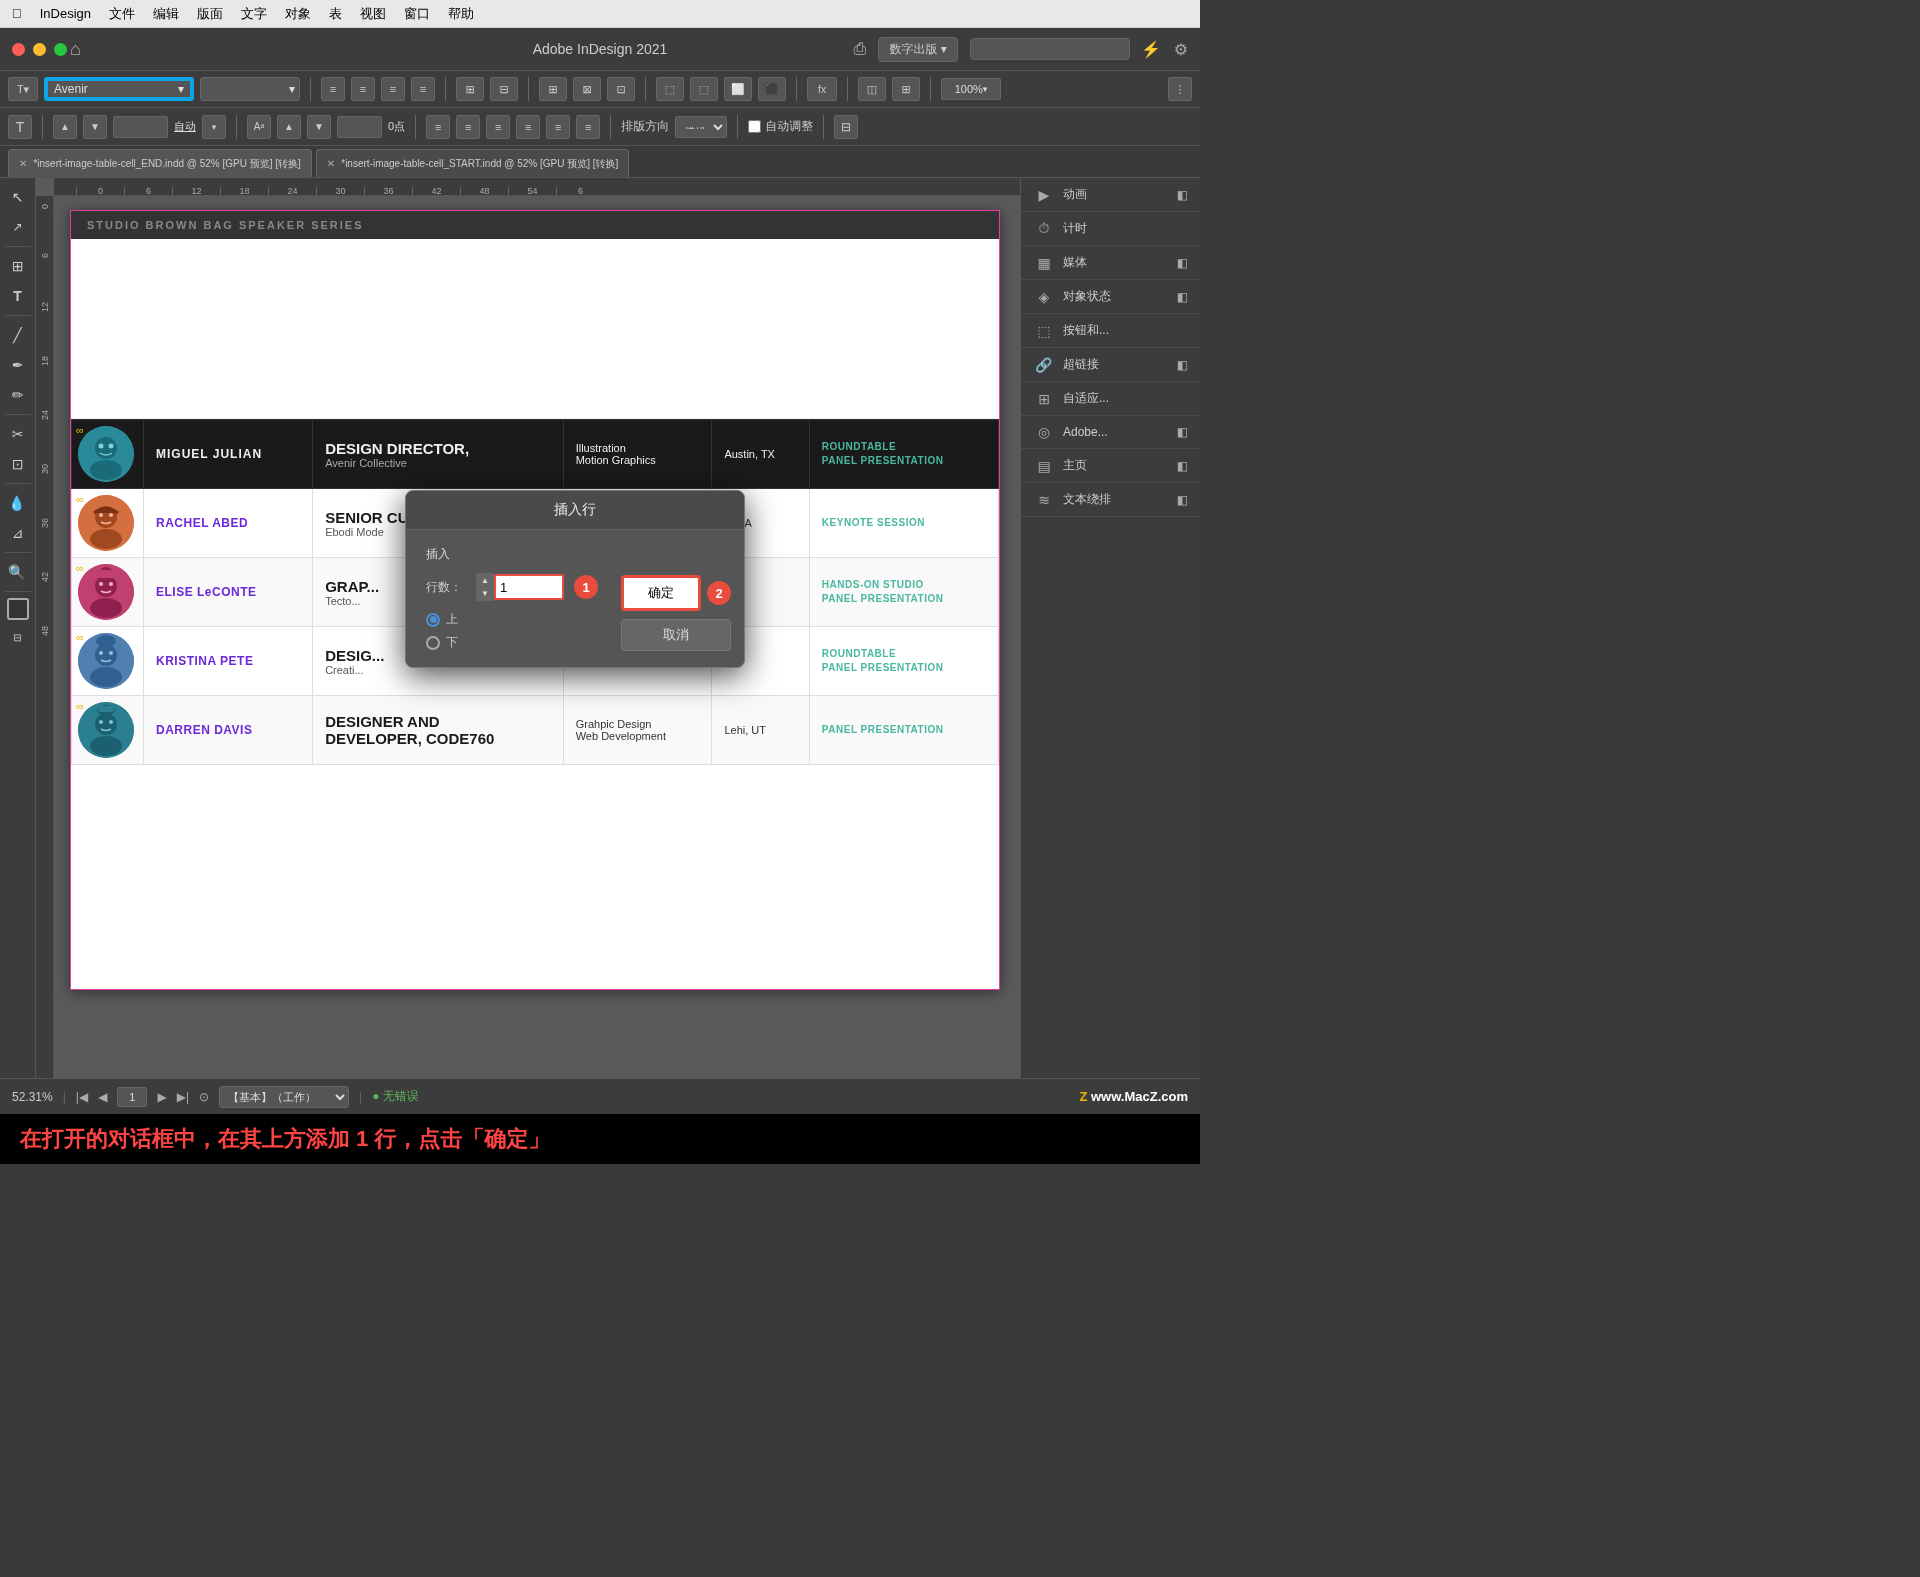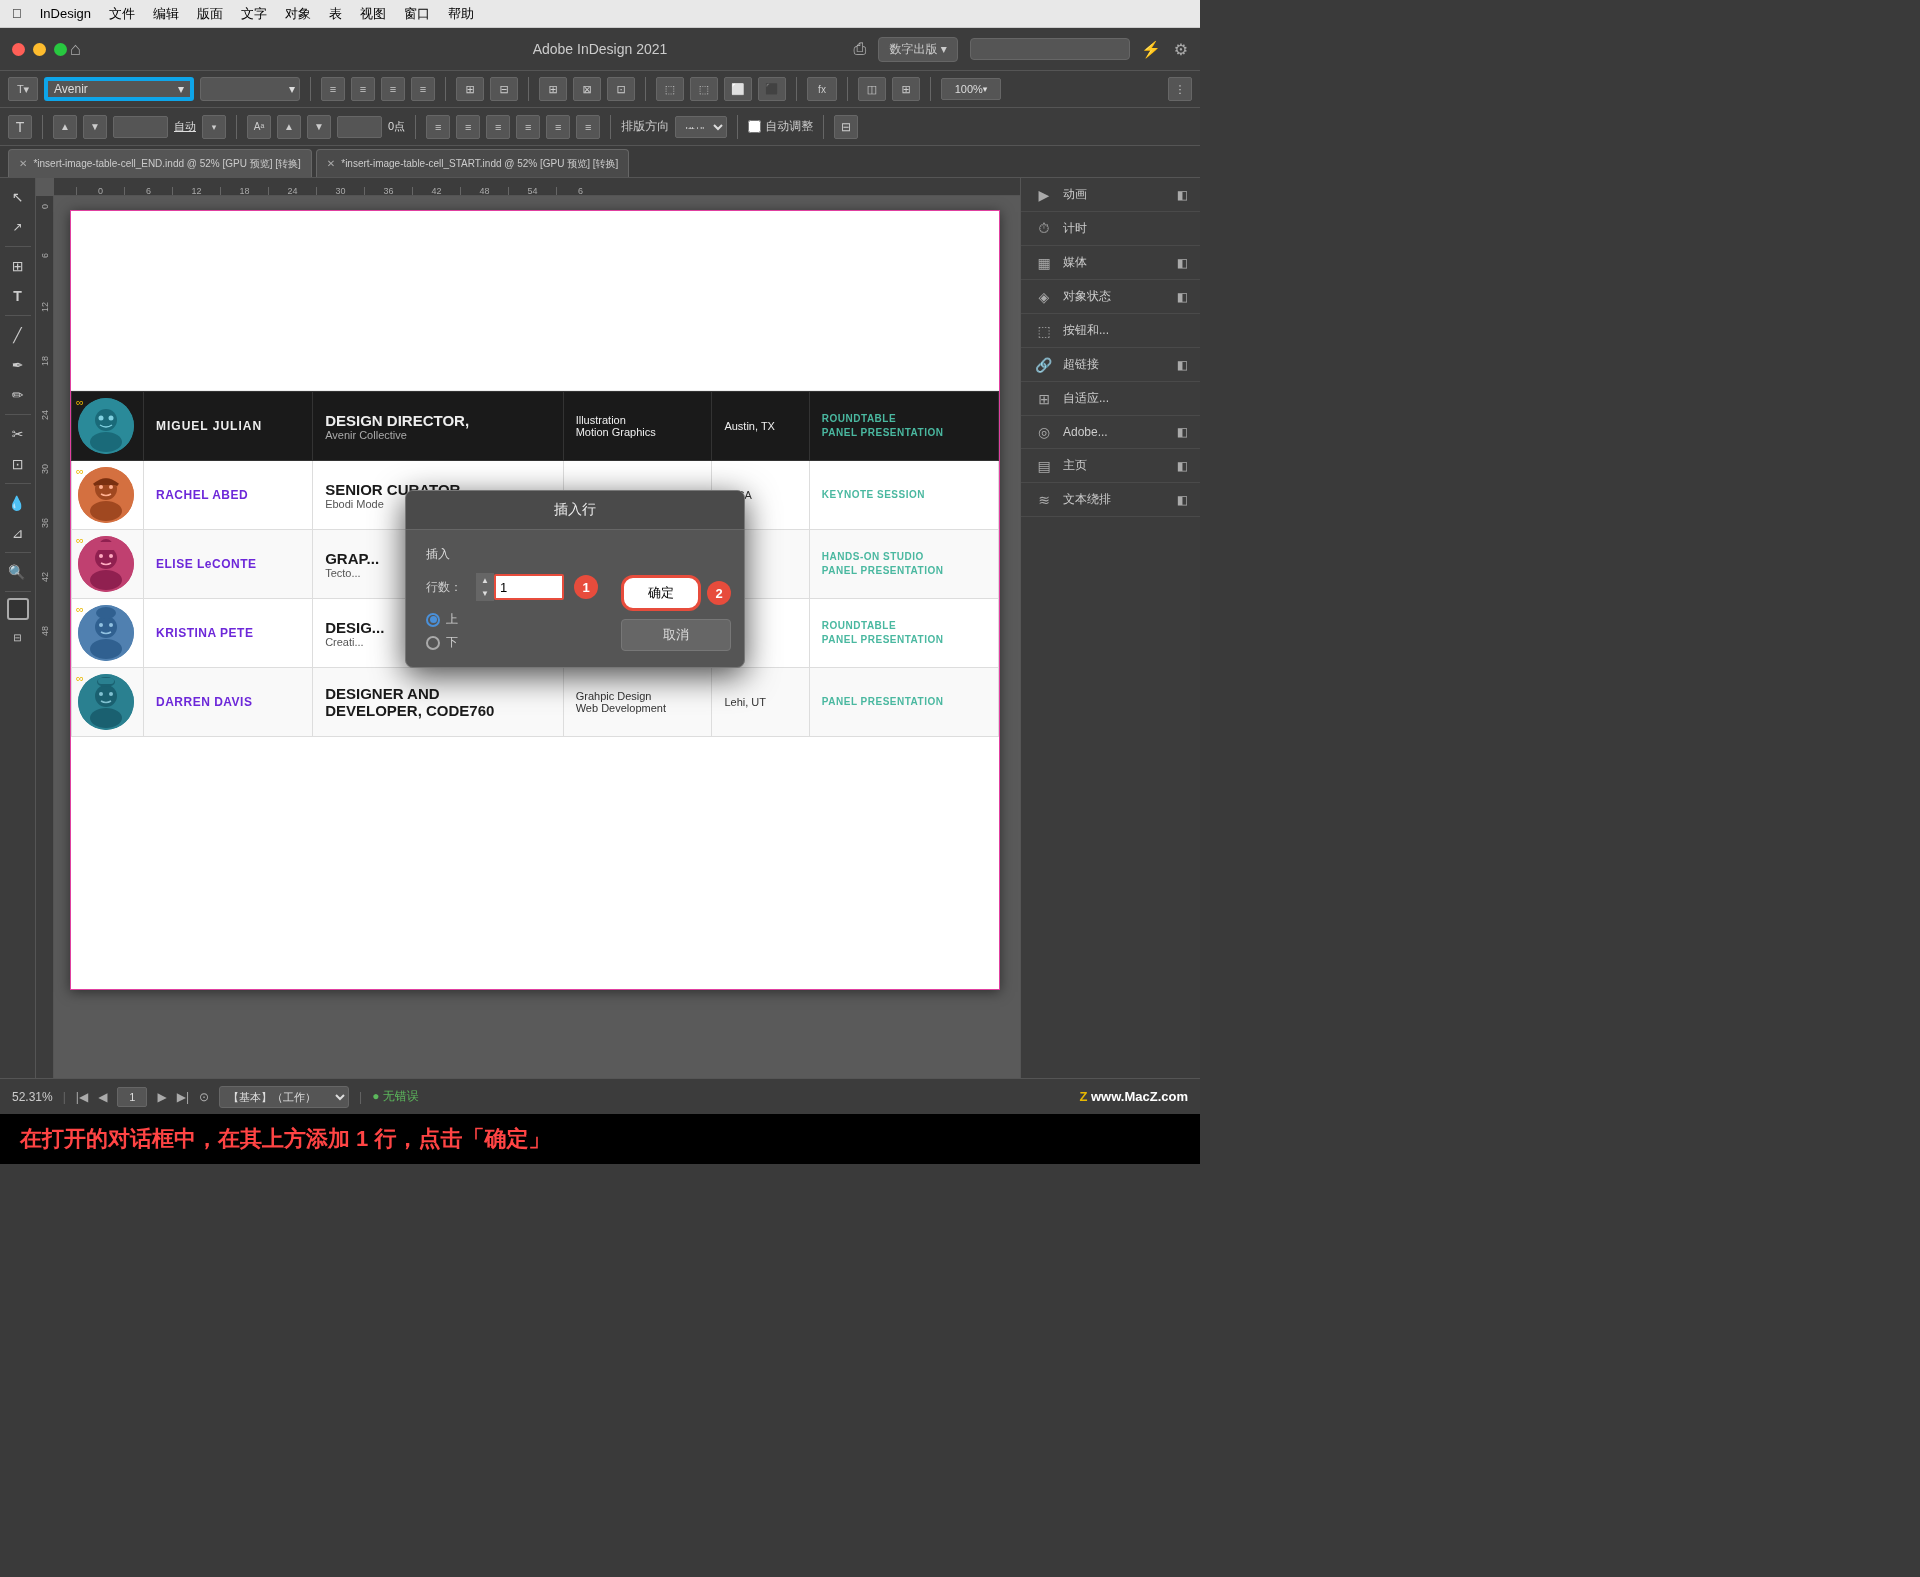--- a/index.html
+++ b/index.html
@@ -478,21 +478,21 @@
       flex-direction: column;
       gap: 8px;
       margin-left: auto;
     }
     .btn-confirm {
       background: #fff;
       border: 3px solid #e74c3c;
       color: #000;
       font-size: 13px;
       padding: 6px 20px;
-      border-radius: 12px;
+      border-radius: 4px;
       cursor: pointer;
       min-width: 80px;
       text-align: center;
     }
     .btn-cancel {
       background: #666;
       border: 1px solid #777;
       color: #ddd;
       font-size: 13px;
       padding: 6px 20px;
@@ -772,20 +772,23 @@
       <div style="font-size:9px;color:#aaa;writing-mode:vertical-rl;transform:rotate(180deg);margin-top:44px;">24</div>
       <div style="font-size:9px;color:#aaa;writing-mode:vertical-rl;transform:rotate(180deg);margin-top:44px;">30</div>
       <div style="font-size:9px;color:#aaa;writing-mode:vertical-rl;transform:rotate(180deg);margin-top:44px;">36</div>
       <div style="font-size:9px;color:#aaa;writing-mode:vertical-rl;transform:rotate(180deg);margin-top:44px;">42</div>
       <div style="font-size:9px;color:#aaa;writing-mode:vertical-rl;transform:rotate(180deg);margin-top:44px;">48</div>
     </div>
 
     <div class="page-canvas">
       <div class="page page-pink-border">
 
+        <div class="page-header">
+          <span>STUDIO BROWN BAG SPEAKER SERIES</span>
+        </div>
 
         <div style="height: 180px; background:#fff; border-bottom: 1px solid #eee;"></div>
 
         <table class="speaker-table">
 
           <tbody>
               <tr class="row-header">
             <td class="avatar-cell" style="position:relative;background:#1a1a1a;">
               <div style="position:absolute;top:4px;left:4px;font-size:11px;color:#e8b800;">∞</div>
               <div class="avatar-img face-miguel">

